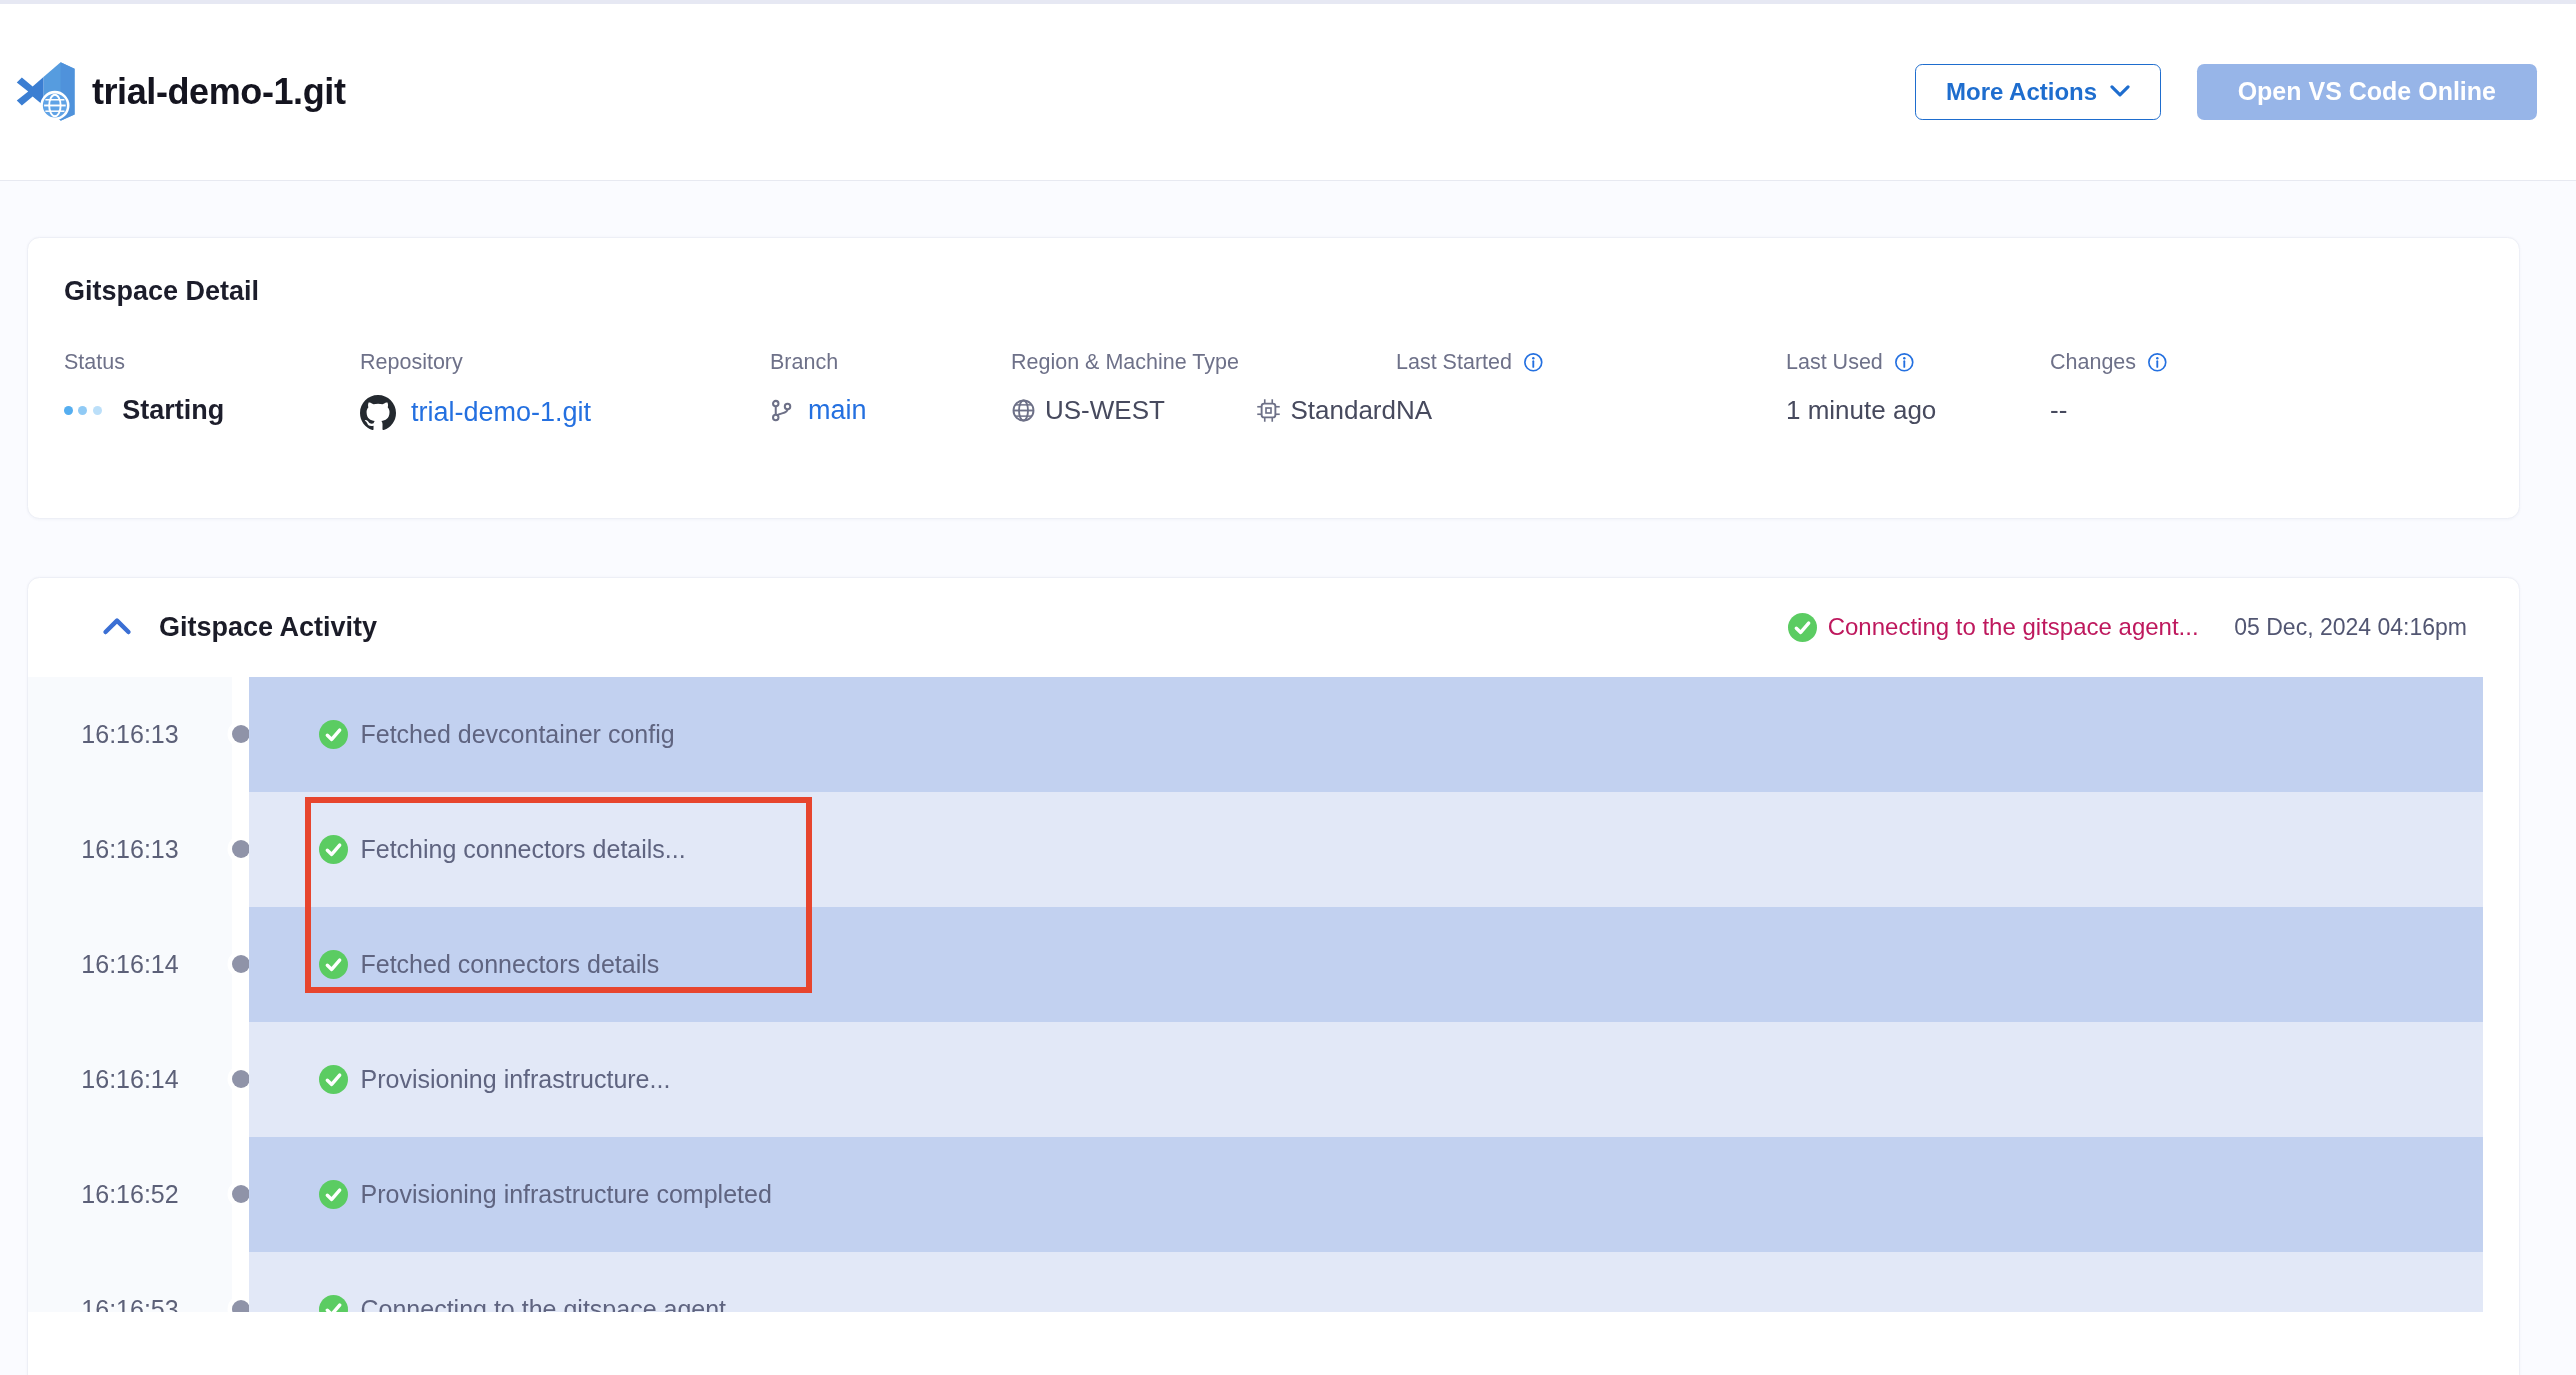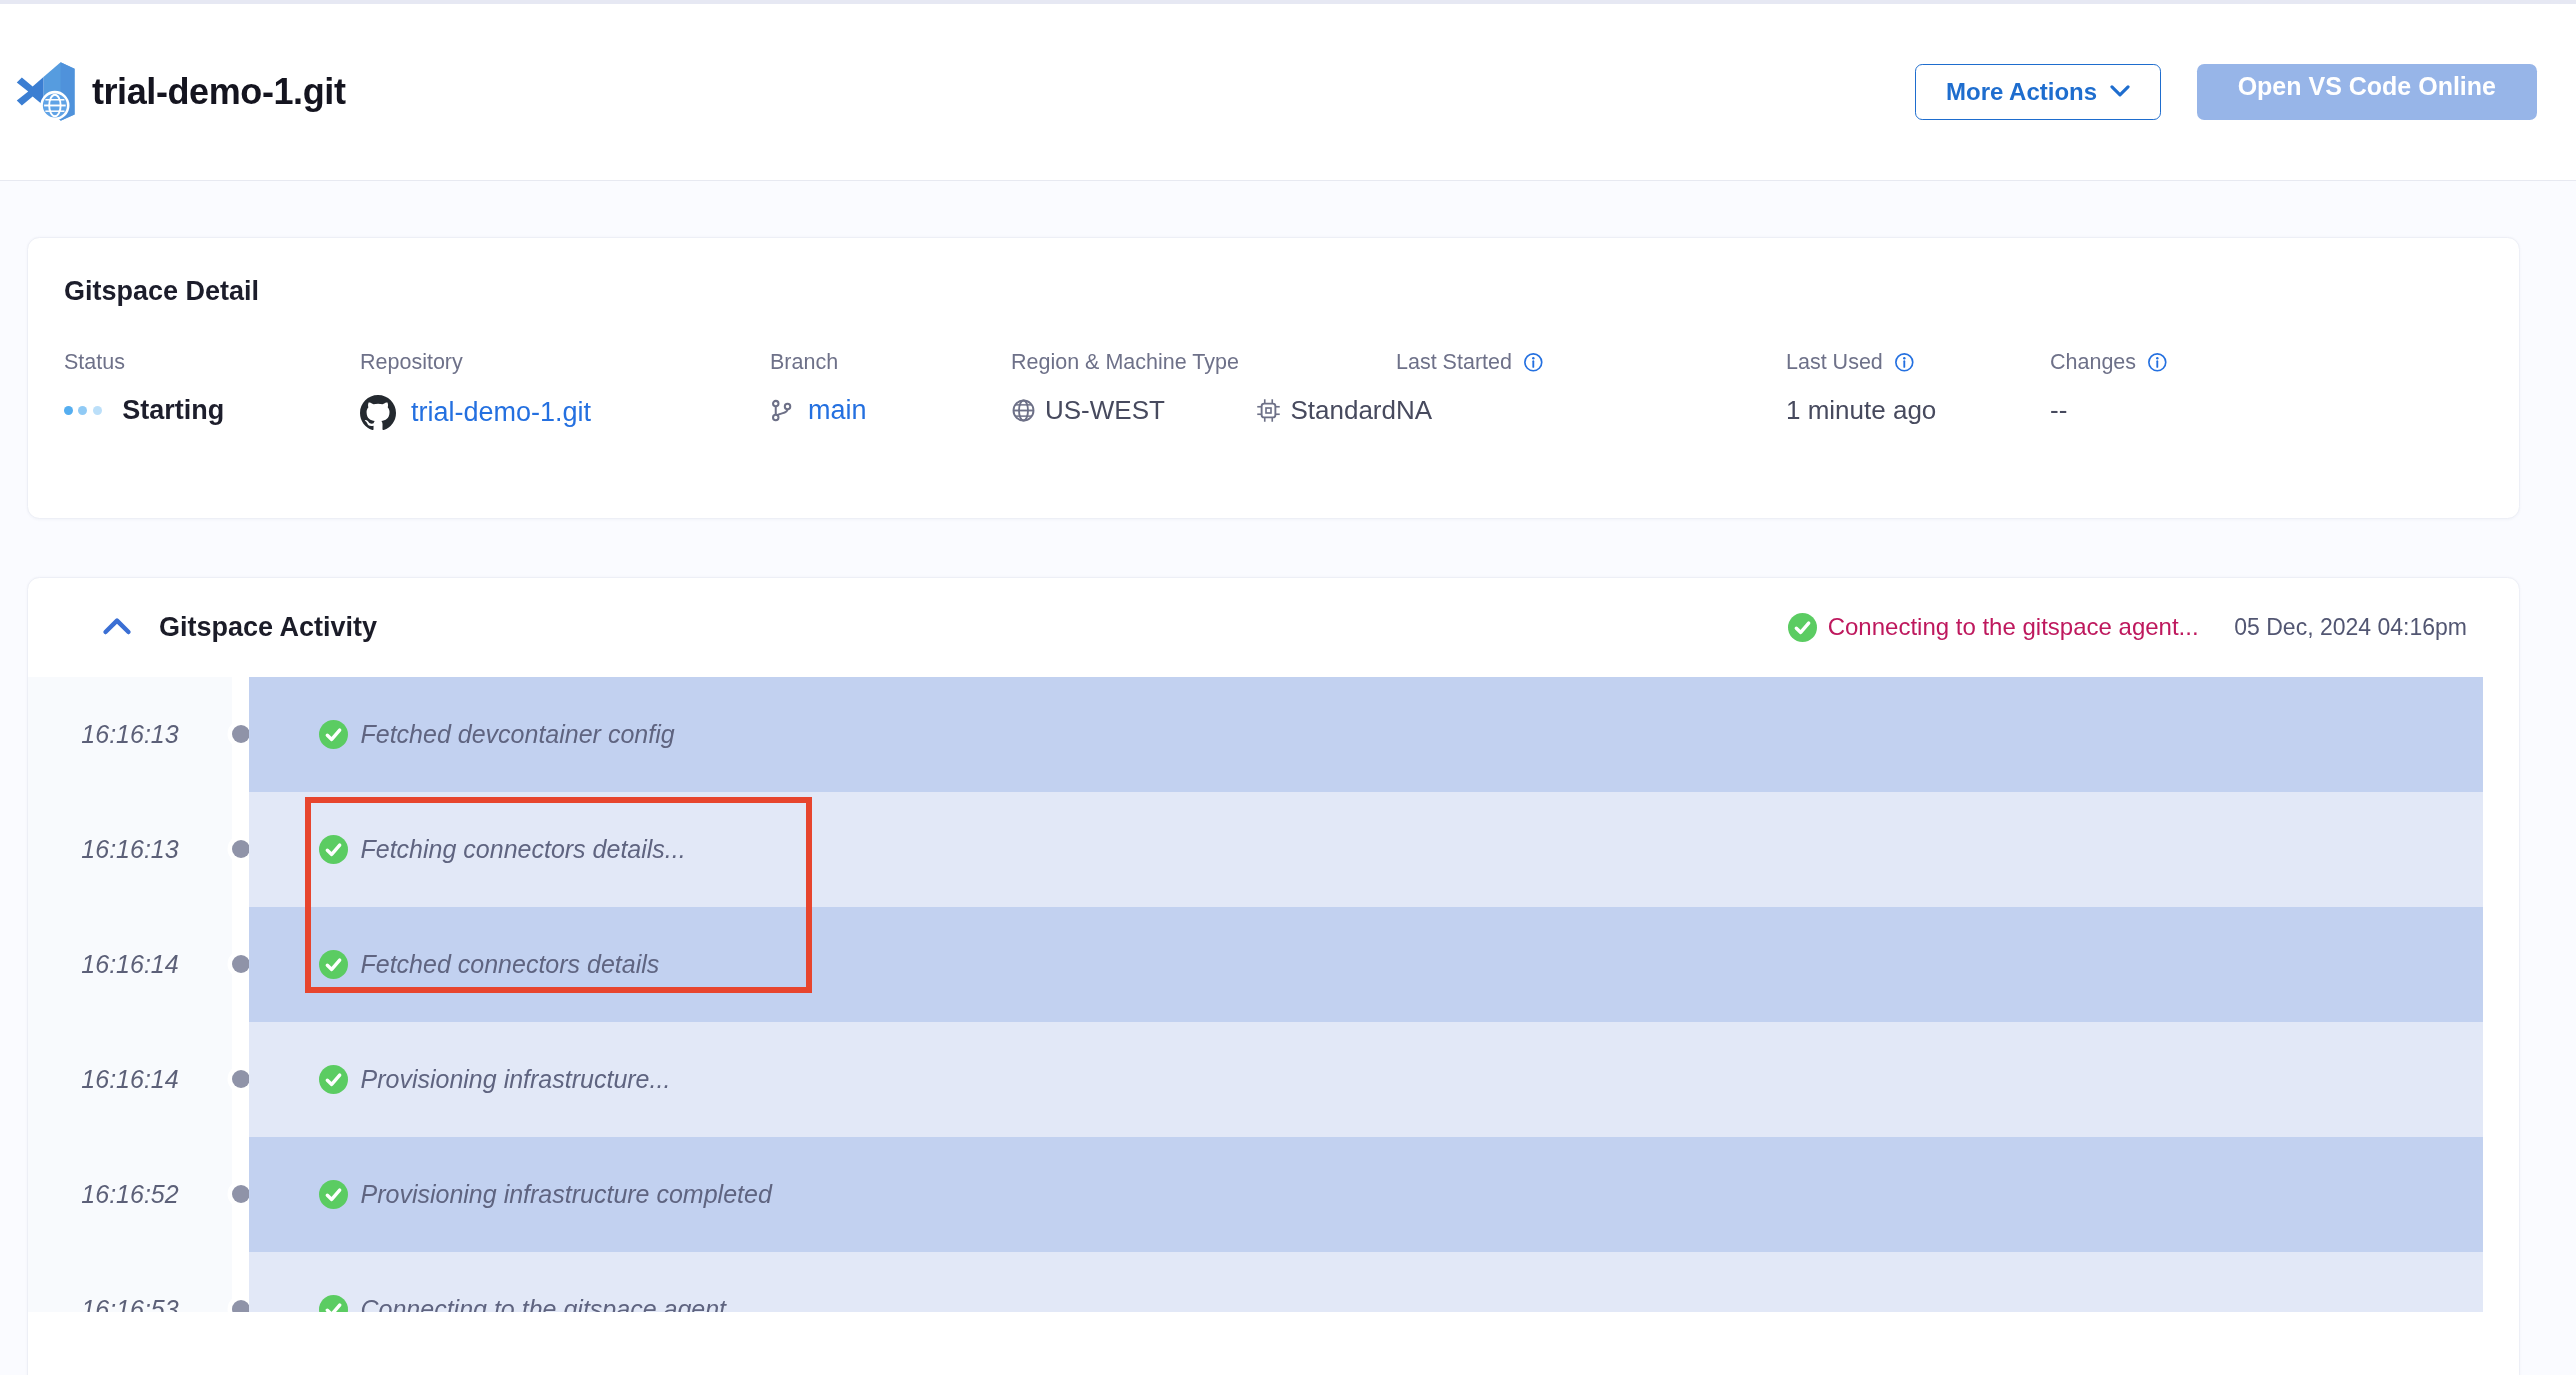--- a/index.html
+++ b/index.html
@@ -20,21 +20,21 @@
   .header-spacer { flex:1; }
   .btn-outline {
     height:56px; padding:0 30px; border:1.8px solid var(--c-accent,#1e6dce); border-radius:7.2px;
     background:#fff; color:var(--c-accent,#1e6dce); font-size:24px; font-weight:700;
     display:flex; align-items:center; gap:12.5px; cursor:pointer;
     font-family:inherit;
   }
   .btn-primary-disabled {
     height:56px; padding:8px 41px; margin-left:36px; border:none; border-radius:7.2px;
     background:var(--c-disabled_button,#97b5e8); color:#fff; font-size:25px; font-weight:700;
-    display:flex; align-items:flex-start; cursor:default; font-family:inherit;
+    display:flex; align-items:center; cursor:default; font-family:inherit;
   }
   
   .card {
     background:#fff; border:0.9px solid #edeff6; border-radius:12.5px;
     margin-left:27px; width:2493px;
     box-shadow:0 0.9px 2.7px rgba(30,40,90,0.04);
   }
   .detail-card { margin-top:56px; height:282px; padding:38px 36px 0 36px; }
   .card-heading { font-size:27px; font-weight:700; color:#1c1d2b; }
   .fields { display:flex; margin-top:43px; }
@@ -50,21 +50,21 @@
   .region-pair { display:flex; align-items:center; gap:22px;justify-content:space-between; }
   .icon-text { display:flex; align-items:center; gap:9px; color:#474a5e; }
   
   .activity-card { margin-top:58px; height:985px; overflow:hidden; }
   .activity-head { height:99px; display:flex; align-items:center; padding:0 52px 0 74px; }
   .activity-title { margin-left:27px; font-size:27px; font-weight:700; color:#1b1c28; }
   .activity-right { margin-left:auto; display:flex; align-items:center; gap:10.7px; }
   .activity-status { font-size:24px; color:#be185d; }
   .activity-date { font-size:23px; color:#525672; margin-left:25px; }
   .log-wrap { position:relative; height:635px; overflow:hidden; }
-  .log-row { display:flex; height:115px;font-style:italic; }
+  .log-row { display:flex; height:115px; }
   .log-time { width:204px; background:#f8fafd; display:flex; align-items:center; justify-content:center;
               font-size:25px; color:#5c6078; }
   .log-gap { width:17px; background:transparent; display:flex; align-items:center; justify-content:center; }
   .log-dot { width:18px; height:18px; border-radius:50%; background:#8f93a8; box-shadow:0 0 0 4.5px #fff; flex:0 0 auto; }
   .log-content { flex:1; margin-right:36px; display:flex; align-items:center; padding-left:70px; gap:12.5px;
                  font-size:25px; color:#5f6480; }
   .log-row:nth-child(odd)  .log-content { background:var(--c-row_dark,#c2d1f0); }
   .log-row:nth-child(even) .log-content { background:var(--c-row_light,#e2e8f7); }
   .highlight-box {
     position:absolute; left:277px; top:120px; width:507px; height:196px;

